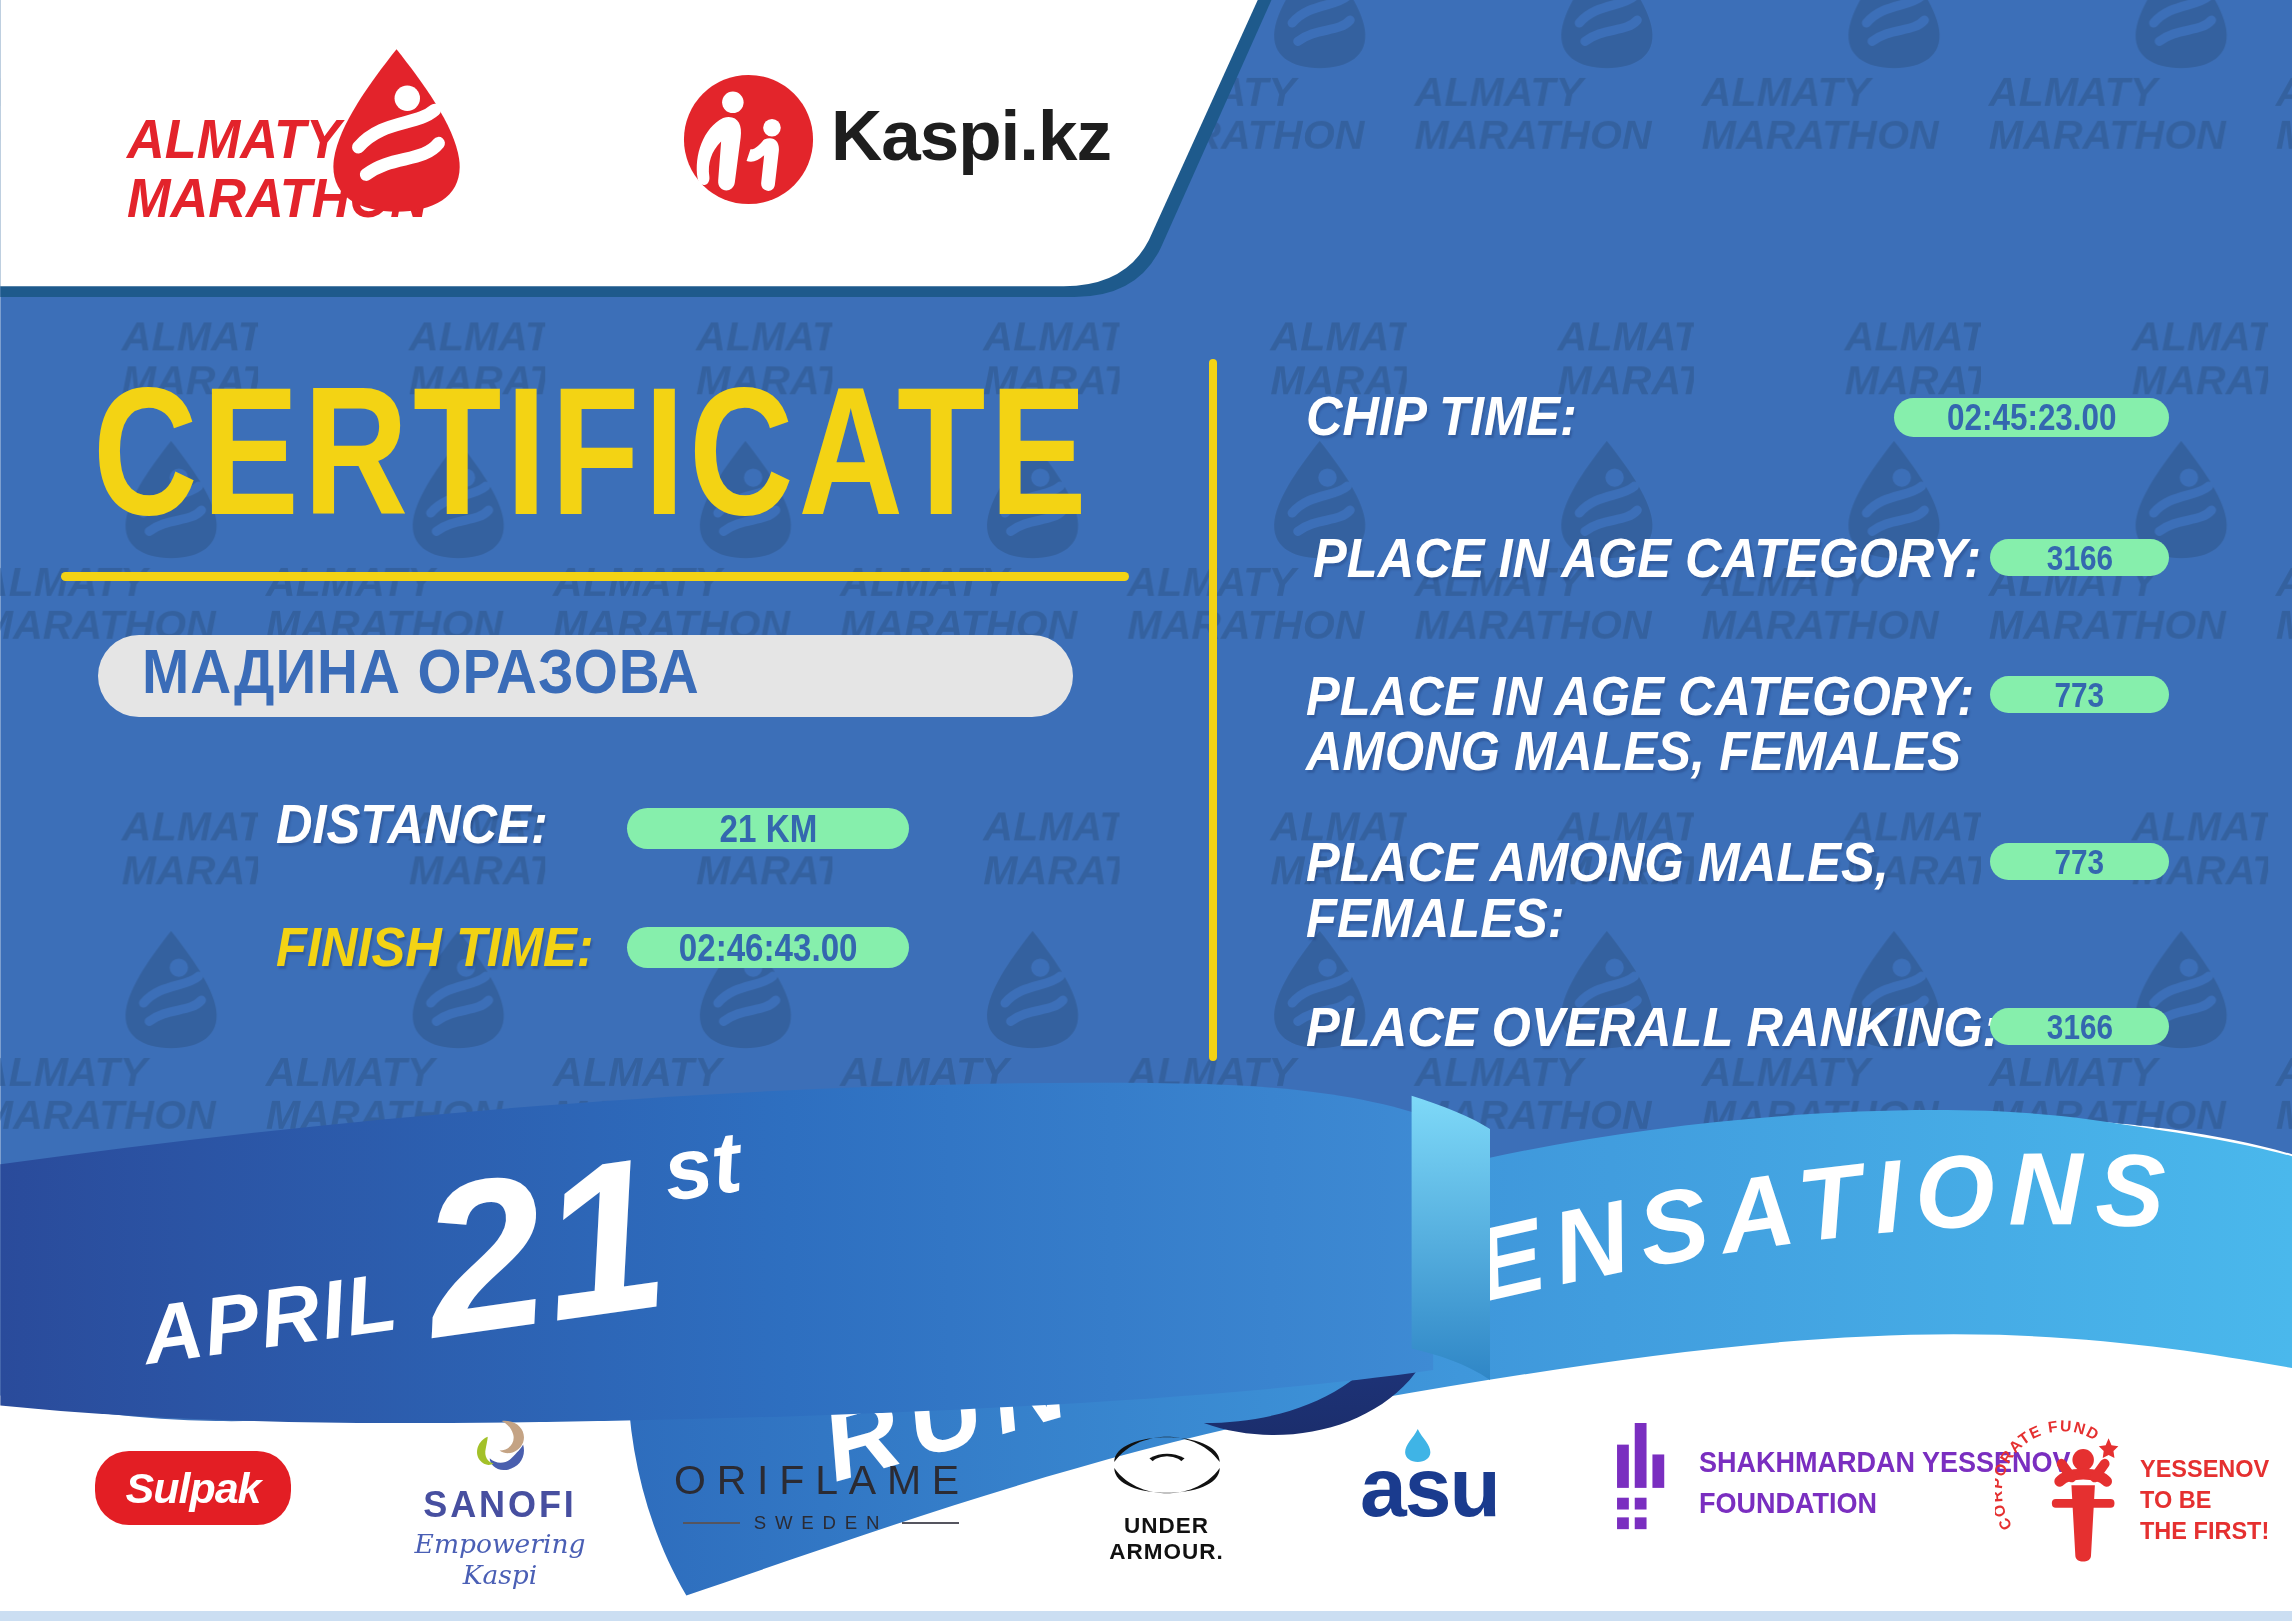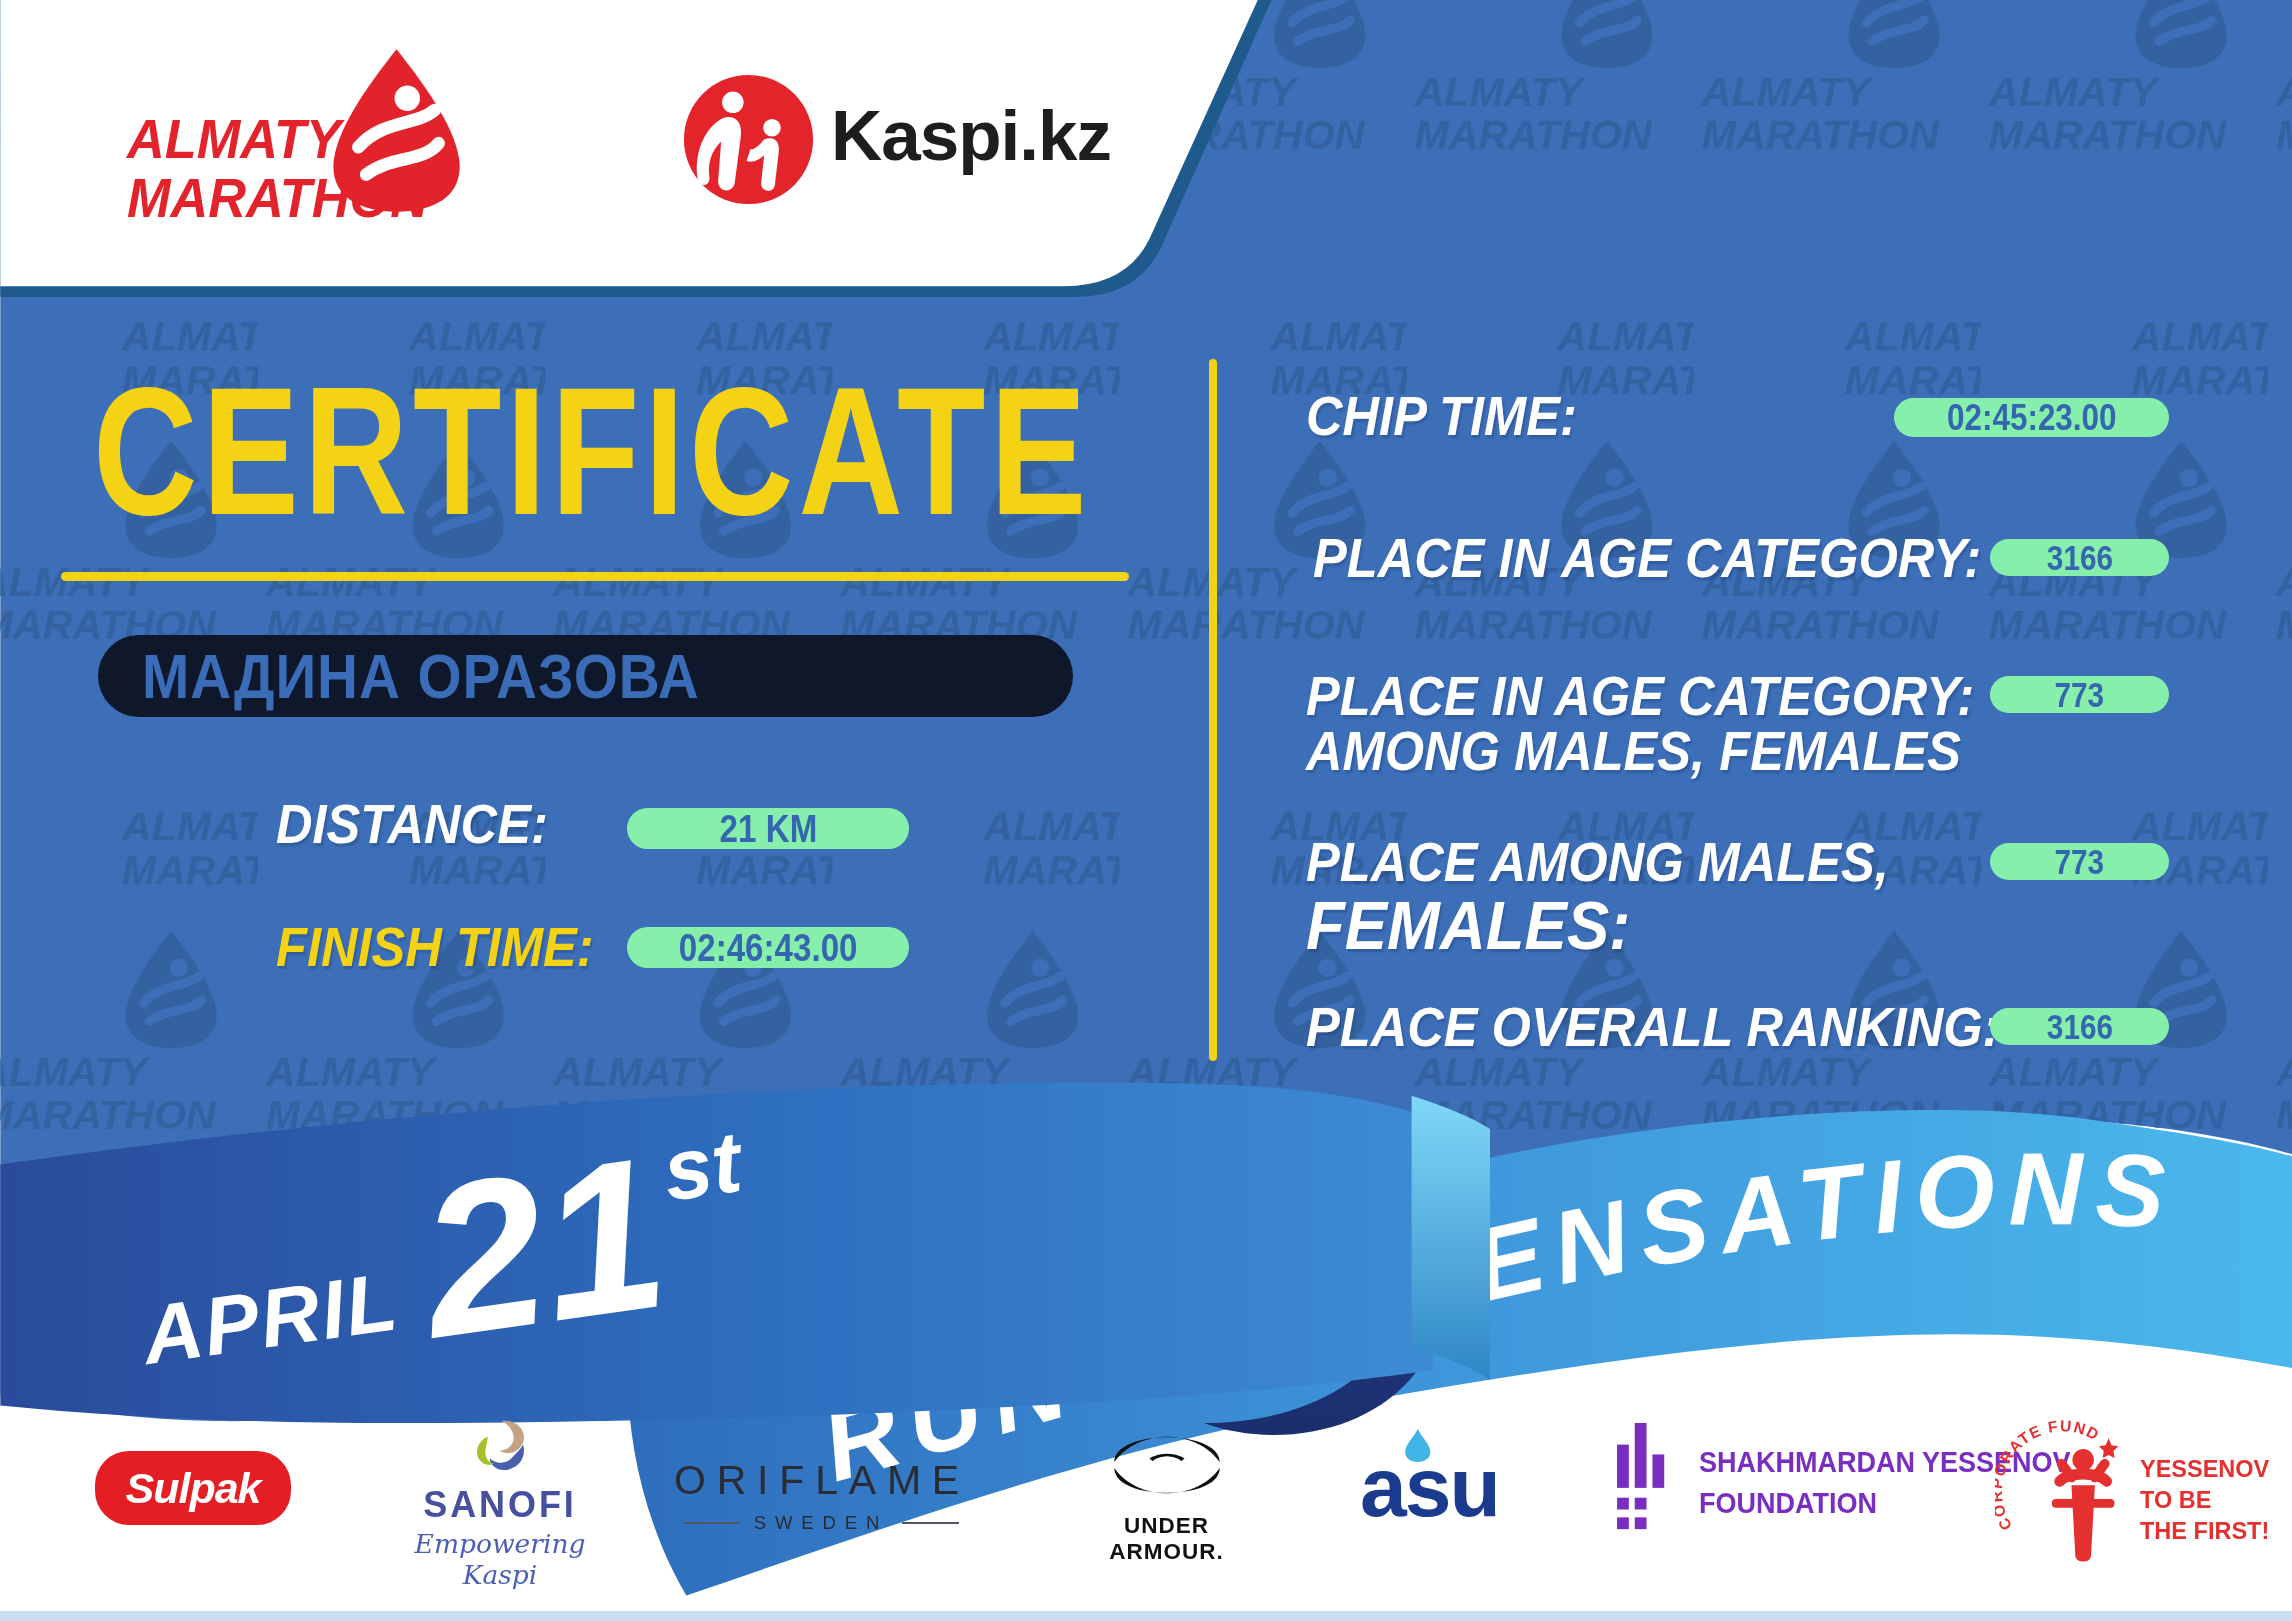--- a/index.html
+++ b/index.html
@@ -6,22 +6,22 @@
   #canvas{position:relative;width:2293px;height:1621px;background:#ffffff;overflow:hidden;
           font-family:"Liberation Sans",sans-serif;}
   .abs{position:absolute;}
   .cond{display:inline-block;transform-origin:left center;white-space:nowrap;}
   .pill{position:absolute;background:#86efac;display:flex;align-items:center;justify-content:center;}
   .pill .val{font-weight:700;color:#3467AF;transform-origin:center center;white-space:nowrap;}
   .lbl{position:absolute;font-style:italic;font-weight:800;color:#ffffff;white-space:nowrap;
        text-shadow:2px 2.9px 2px rgba(20,40,90,.25);}
   .cert-title{position:absolute;left:93px;top:361px;font-size:181px;line-height:181px;font-weight:800;
        color:#F3D314;letter-spacing:5.9px;transform:scaleX(.8);transform-origin:left top;white-space:nowrap;}
-  .name-pill{position:absolute;left:98px;top:635px;width:975px;height:82px;background:#0f172a;border-radius:41px;
-       display:flex;align-items:center;padding-left:44px;box-sizing:border-box;}
+  .name-pill{position:absolute;left:98px;top:635px;width:975px;height:82px;background:#e5e5e5;border-radius:41px;
+       display:flex;padding-left:44px;box-sizing:border-box;}
   .name-pill .nm{font-size:63px;font-weight:800;color:#3A6CB8;transform:scaleX(.9);transform-origin:left center;
        letter-spacing:1px;white-space:nowrap;}
   .divider{position:absolute;left:61px;top:572px;width:1068px;height:8.8px;background:#F3D314;border-radius:4.9px;}
   .vline{position:absolute;left:1209px;top:359px;width:7.8px;height:702px;background:#F3D314;border-radius:3.9px;}
   .orif-sub{display:flex;align-items:center;gap:13.7px;color:#2B2B33;font-size:18.6px;letter-spacing:8.8px;font-weight:400;}
   .orif-sub .ln{width:57px;height:2px;background:#55555f;}
   .bottom-strip{position:absolute;left:0;top:1611px;width:2293px;height:9.8px;background:#CBDEF2;}
 </style>
 </head>
 <body>
@@ -155,21 +155,21 @@
   <div class="lbl" style="left:1306px;top:719px;font-size:55px;">
     <span class="cond" style="transform:scaleX(.92);">AMONG MALES, FEMALES</span>
   </div>
   <div class="pill" style="left:1990px;top:676px;width:179px;height:37px;border-radius:18.6px;">
     <span class="val" style="font-size:35px;transform:scaleX(.85);">773</span>
   </div>
 
   <div class="lbl" style="left:1306px;top:830px;font-size:55px;">
     <span class="cond" style="transform:scaleX(.92);">PLACE AMONG MALES,</span>
   </div>
-  <div class="lbl" style="left:1306px;top:886px;font-size:69px;">
+  <div class="lbl" style="left:1306px;top:886px;font-size:55px;">
     <span class="cond" style="transform:scaleX(.92);">FEMALES:</span>
   </div>
   <div class="pill" style="left:1990px;top:843px;width:179px;height:37px;border-radius:18.6px;">
     <span class="val" style="font-size:35px;transform:scaleX(.85);">773</span>
   </div>
 
   <div class="lbl" style="left:1306px;top:995px;font-size:55px;">
     <span class="cond" style="transform:scaleX(.92);">PLACE OVERALL RANKING:</span>
   </div>
   <div class="pill" style="left:1990px;top:1008px;width:179px;height:37px;border-radius:18.6px;">

